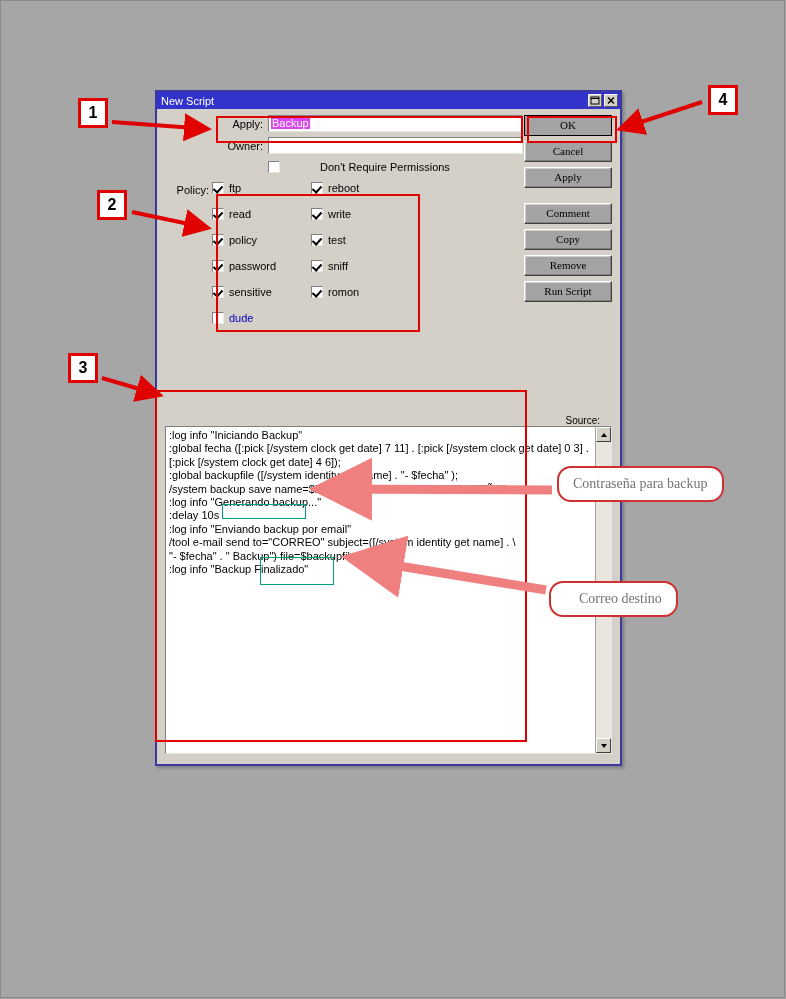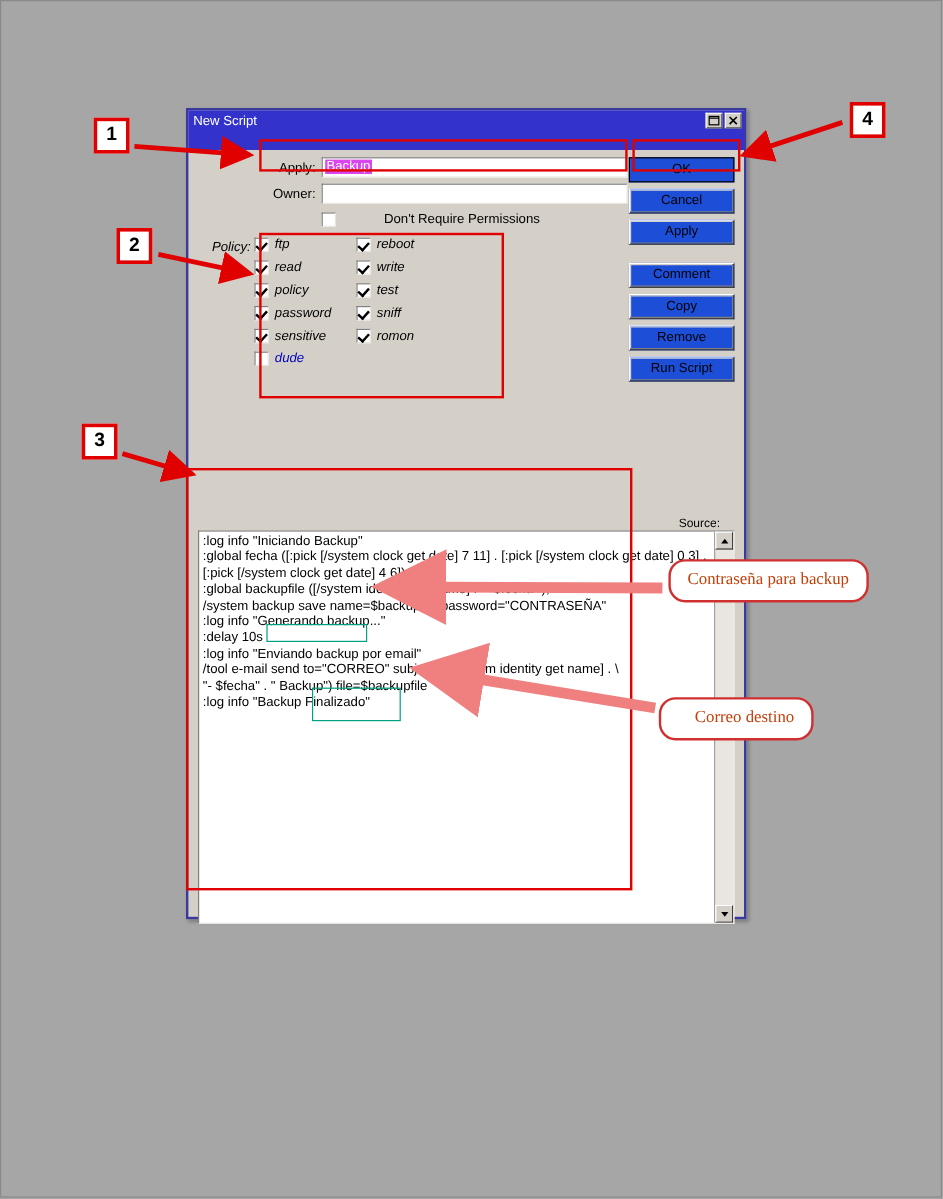--- a/index.html
+++ b/index.html
@@ -36,21 +36,21 @@
     border: 2px solid #3a3a9e;
     box-sizing: border-box;
     box-shadow: 2px 2px 3px rgba(0,0,0,0.25);
   }
   #titlebar {
     height: 17px;
     background: linear-gradient(to bottom, #2b2bb0, #4a4ad0);
     background: #3333cc;
     display: flex;
     align-items: center;
-    padding: 0 2px 16px 4px;
+    padding: 0 2px 0 4px;
     color: #fff;
     font-size: 11px;
   }
   #titlebar .title {
     flex: 1;
     letter-spacing: 0;
   }
   .tb-btn {
     width: 14px; height: 13px;
     margin-left: 2px;
@@ -113,26 +113,26 @@
     position: absolute;
     right: 8px;
     top: 6px;
     width: 88px;
   }
   .btn {
     display: block;
     width: 88px;
     height: 21px;
     margin-bottom: 5px;
-    background: #1d4ed8;
+    background: #a3a3a3;
     border: 1px solid #fff;
     border-right-color: #404040;
     border-bottom-color: #404040;
     box-shadow: inset -1px -1px 0 #808080, inset 1px 1px 0 #d4d0c8;
-    font-family: Liberation Sans, sans-serif;
+    font-family: Liberation Serif, serif;
     font-size: 11px;
     text-align: center;
     line-height: 19px;
     box-sizing: border-box;
     cursor: default;
   }
   .btn.default {
     border: 1px solid #000;
     box-shadow: none;
     line-height: 19px;
@@ -174,28 +174,28 @@
     top: 194px;
     width: 204px;
     height: 138px;
     border: 2px solid #e00000;
     box-sizing: border-box;
     pointer-events: none;
   }
   .policy-wrap {
     position: relative;
     margin-top: 3px;
-    font-style: italic;
   }
   .policy-grid {
     display: grid;
     grid-template-columns: 85px 85px;
     row-gap: 7px;
     margin-left: 47px;
     padding-top: 4px;
+    gap: 14px;
   }
   .policy-label {
     position: absolute;
     left: 0;
     top: 6px;
     width: 44px;
     text-align: right;
     font-size: 11px;
   }
   .dude-label { color: #0000c0; }
@@ -312,21 +312,21 @@
 
   
   .callout {
     position: absolute;
     background: #fff;
     border: 2px solid #d03030;
     border-radius: 14px;
     padding: 8px 14px;
     font-family: "Liberation Serif", serif;
     font-size: 14px;
-    color: #c2410c;
+    color: #737373;
     white-space: nowrap;
   }
   #callout1 { left: 557px; top: 466px; }
   #callout2 { left: 549px; top: 581px; padding-left: 28px; }
 
   svg.overlay {
     position: absolute;
     left: 0; top: 0;
     width: 786px;
     height: 999px;

